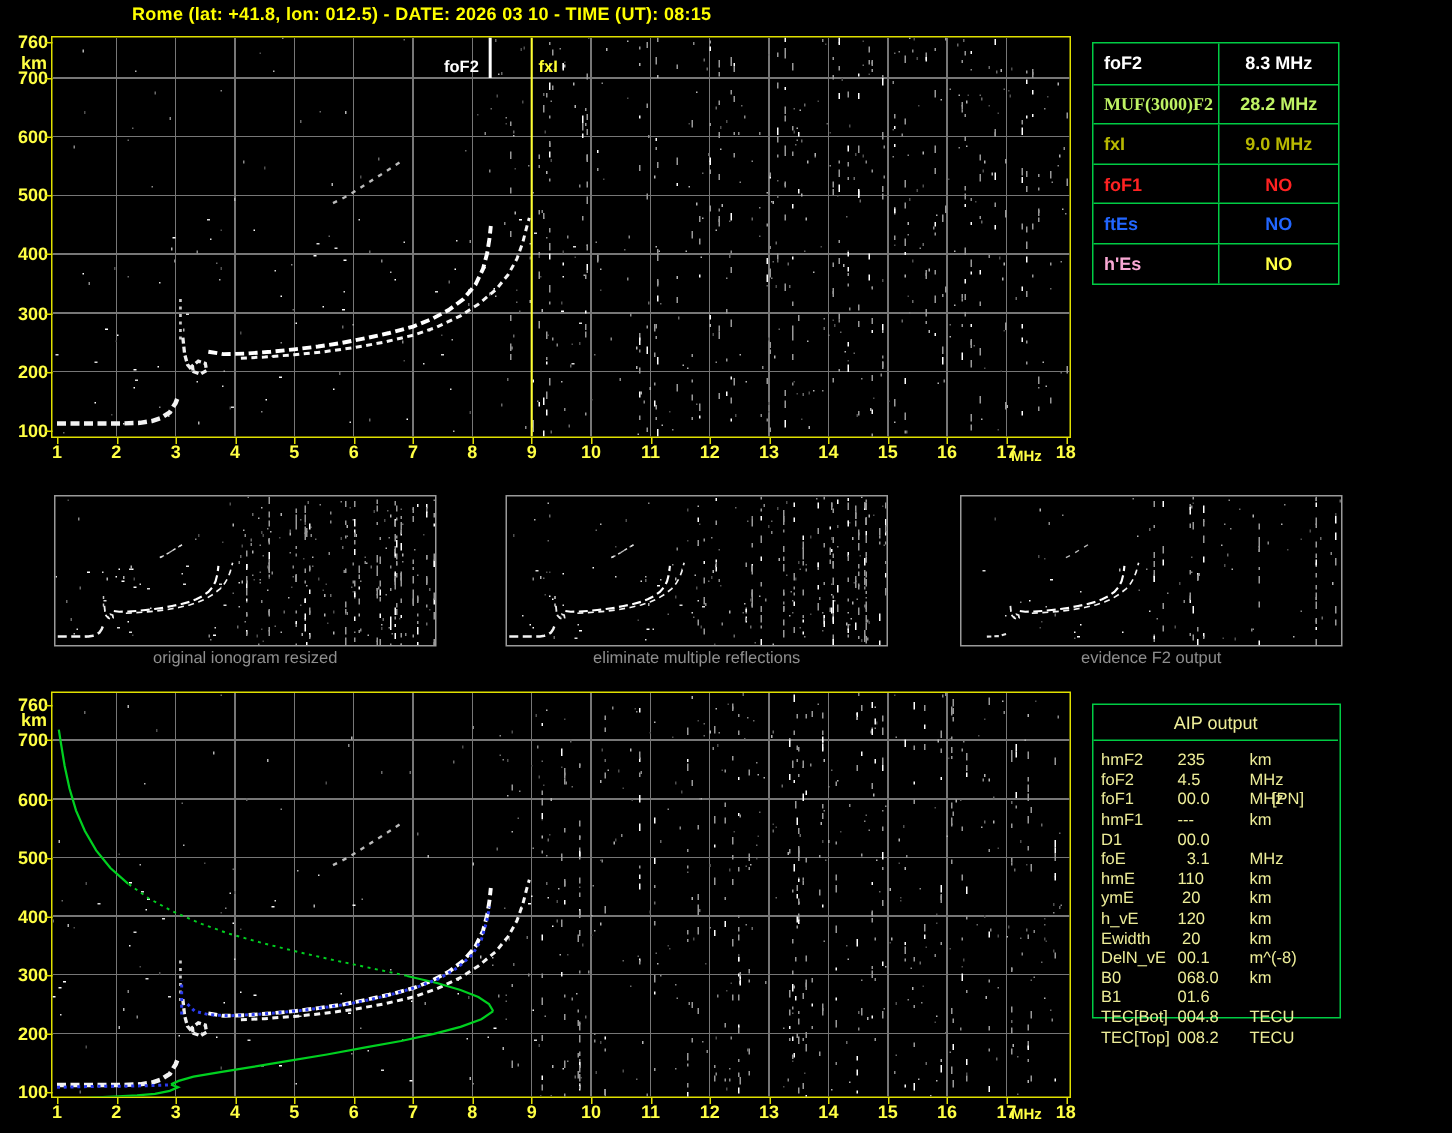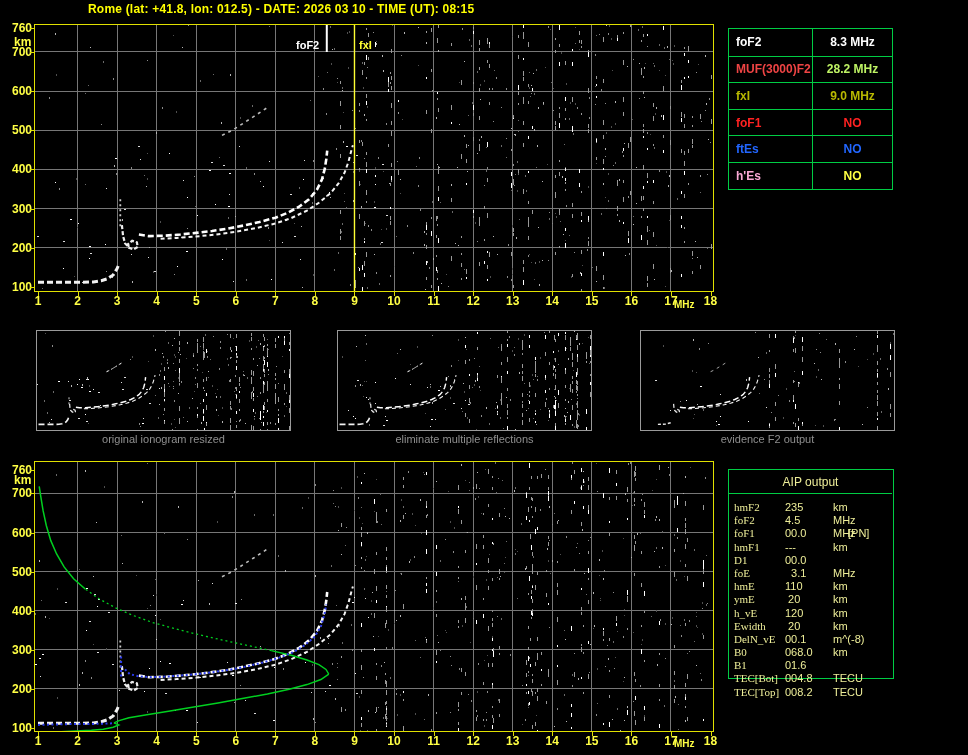--- a/index.html
+++ b/index.html
@@ -37,21 +37,21 @@
   
   #aip-border{position:absolute;left:728px;top:469px;width:164px;height:208px;
               border:1px solid #00cc44;}
   #aip-header{position:absolute;left:729px;top:470px;width:163px;height:23px;
               border-bottom:1px solid #00cc44;color:#eeee99;font-size:12px;
               display:flex;align-items:center;justify-content:center;}
   #aip-rows{position:absolute;left:728px;top:501px;width:176px;color:#eeee99;
             font-size:11px;}
   .aip-row{position:relative;height:13.2px;}
   .aip-row span{position:absolute;white-space:pre;}
-  .aip-l{left:6px;font-family:Liberation Serif, serif;}
+  .aip-l{left:6px;}
   .aip-v{left:57px;}
   .aip-u{left:105px;}
   .aip-n{left:120px;}
 </style>
 </head>
 <body>
 
 <div class="title">Rome (lat: +41.8, lon: 012.5) - DATE: 2026 03 10 - TIME (UT): 08:15</div>
 
 <svg id="svg-top" class="chart-svg" width="678" height="266">
@@ -2638,21 +2638,21 @@
 <div class="km" id="km-bot" style="left:14px;top:473px">km</div>
 <div class="mhz" id="mhz-bot" style="left:674px;top:738px">MHz</div>
 
 <div id="as-table">
   <div id="as-rows">
       <div class="as-row">
         <span class="as-label" style="color: rgb(255, 255, 255);">foF2</span>
         <span class="as-val" style="color: rgb(255, 255, 255);">8.3 MHz</span>
       </div>
       <div class="as-row">
-        <span class="as-label" style="color: #ef4444;">MUF(3000)F2</span>
+        <span class="as-label" style="color: #bef264; font-family: Liberation Serif, serif;">MUF(3000)F2</span>
         <span class="as-val" style="color: #bef264;">28.2 MHz</span>
       </div>
       <div class="as-row">
         <span class="as-label" style="color: rgb(184, 184, 0);">fxI</span>
         <span class="as-val" style="color: rgb(184, 184, 0);">9.0 MHz</span>
       </div>
       <div class="as-row">
         <span class="as-label" style="color: rgb(255, 34, 34);">foF1</span>
         <span class="as-val" style="color: rgb(255, 34, 34);">NO</span>
       </div>

